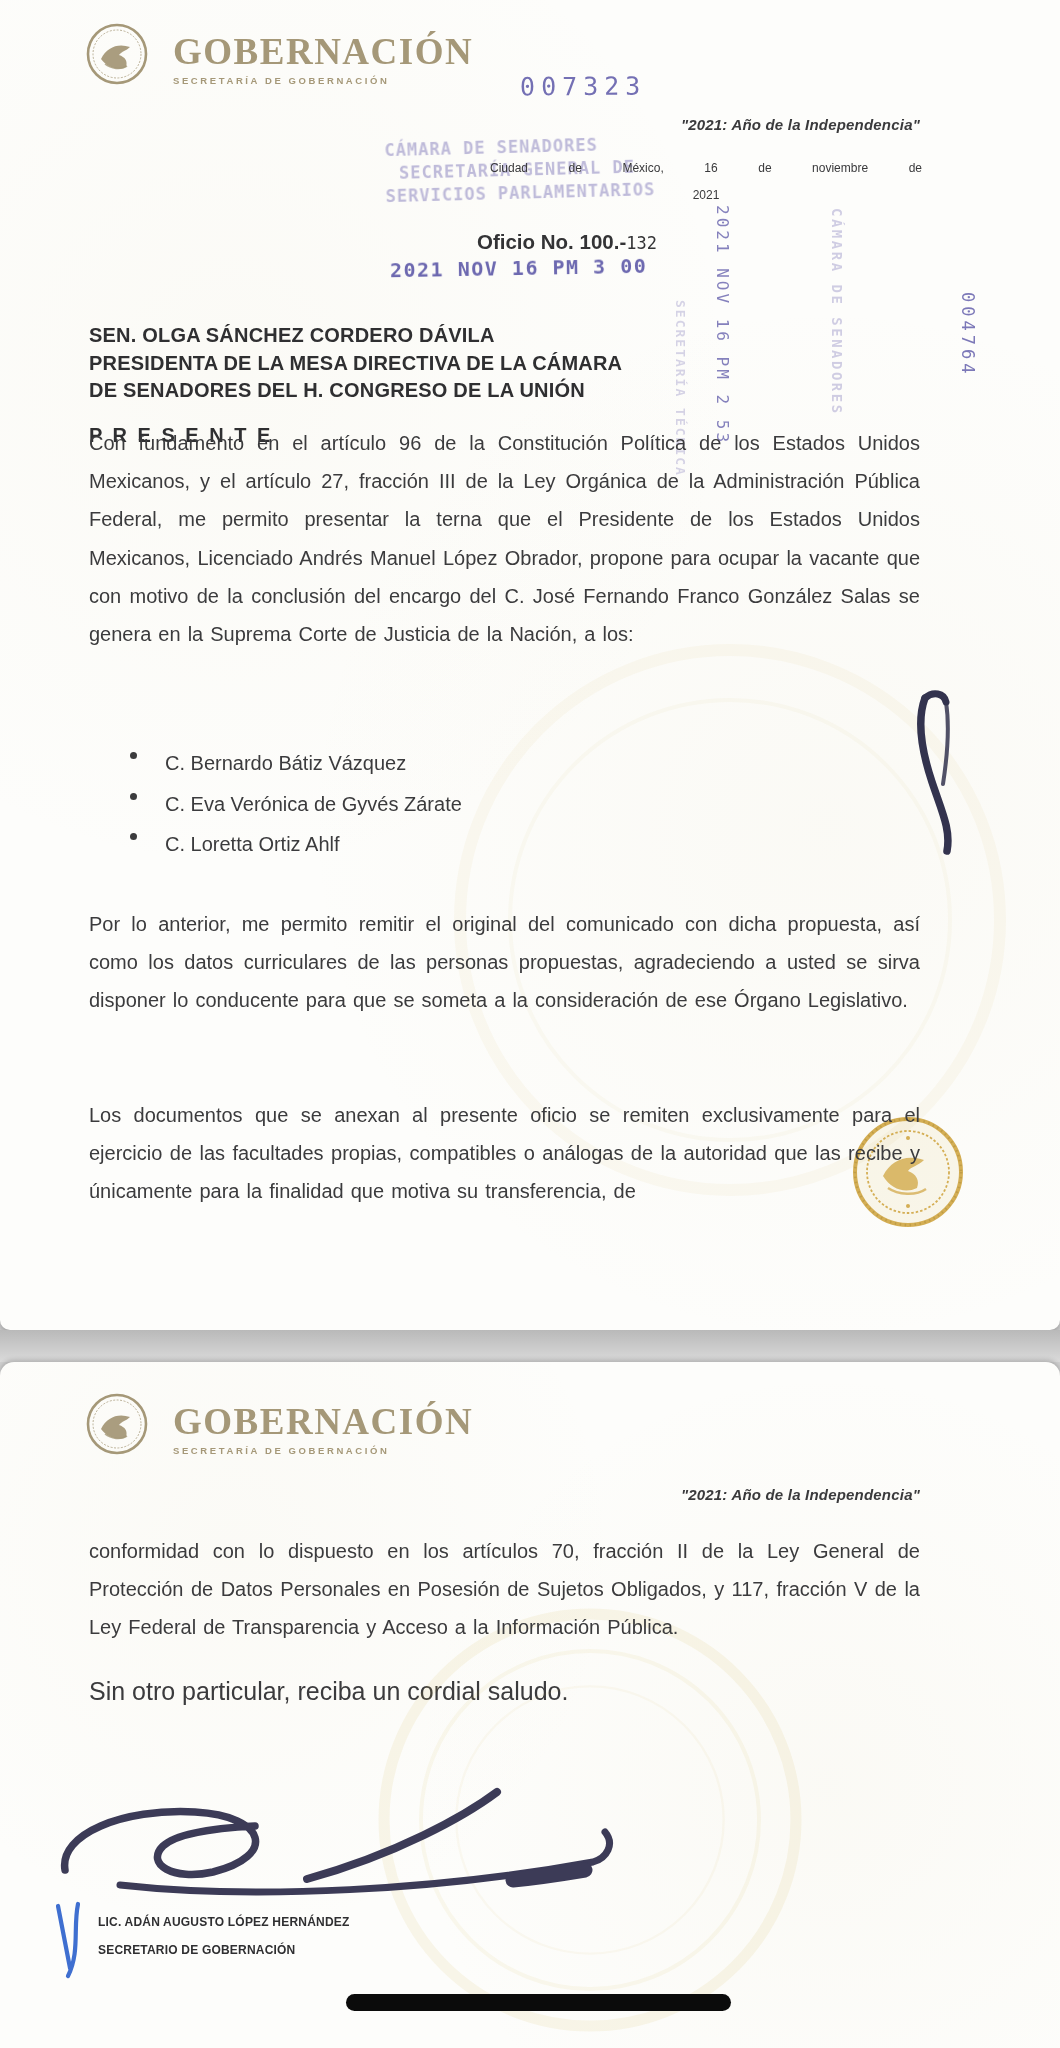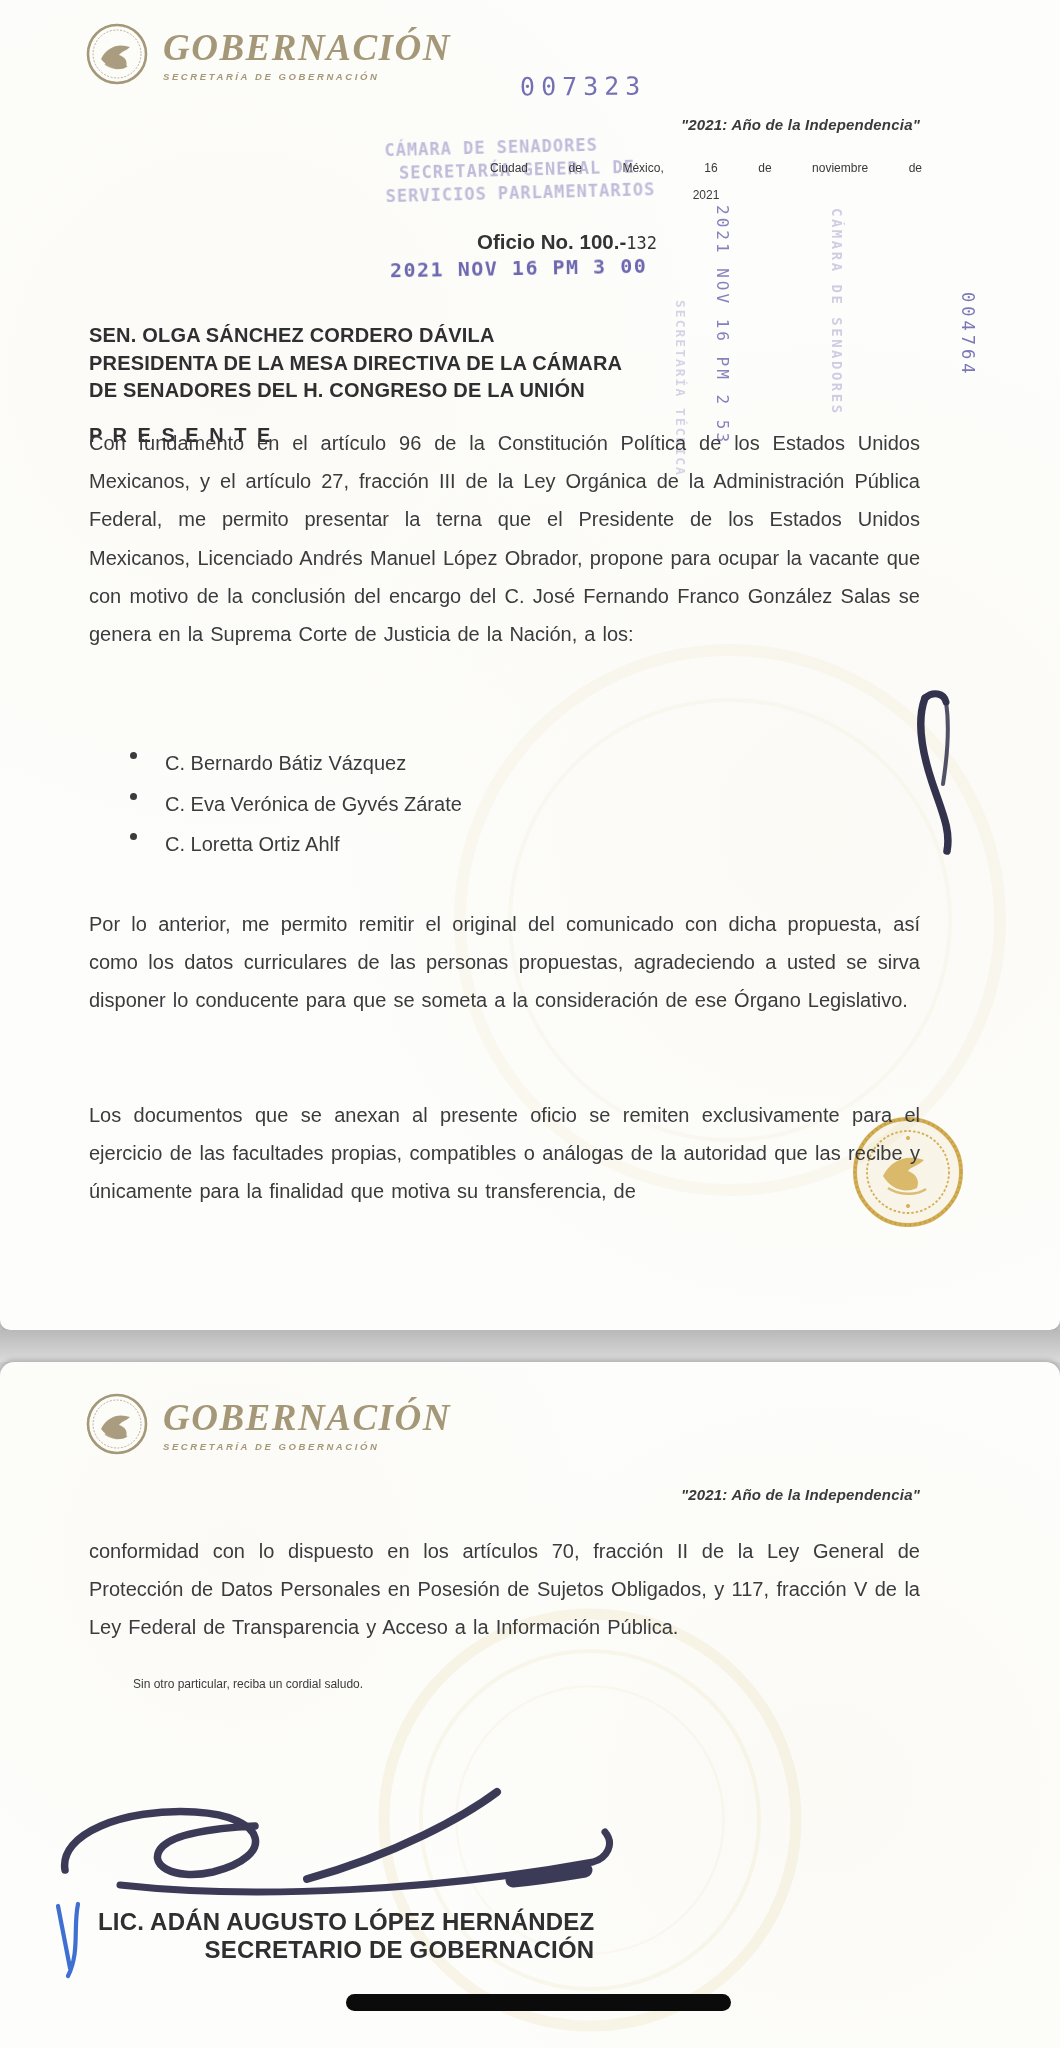--- a/index.html
+++ b/index.html
@@ -14,21 +14,21 @@
     background-color:#fdfdfb;
     background-image:
       radial-gradient(circle at 22% 28%, rgba(214,198,148,.05), transparent 40%),
       radial-gradient(circle at 78% 62%, rgba(214,198,148,.06), transparent 45%);
   }
   #page1{top:0;height:1330px;border-radius:0 0 10px 10px;box-shadow:0 3px 6px rgba(0,0,0,.25);}
   #page-gap{position:absolute;top:1330px;left:0;width:1060px;height:32px;background:linear-gradient(#b9b9b9,#dadada);}
   #page2{top:1362px;height:686px;border-radius:14px 14px 0 0;box-shadow:0 -2px 5px rgba(0,0,0,.2);}
 
   
-  .logo{position:absolute;display:flex;align-items:flex-start;gap:14px;color:#a59878;font-style:italic;}
+  .logo{position:absolute;display:flex;align-items:flex-end;gap:24px;color:#a59878;}
   .logo .seal-svg{width:64px;height:64px;flex:0 0 auto;}
   .wordmark{
     font-family:"Liberation Serif", serif;font-weight:bold;font-size:37px;
     letter-spacing:1.5px;line-height:40px;margin-top:6px;color:#a59878;
   }
   .logo-sub{
     font-size:9.5px;font-weight:bold;letter-spacing:2.6px;margin-top:3px;color:#a59878;
   }
 
   
@@ -71,22 +71,22 @@
   }
   #para1{top:424px;}
   #para2{top:905px;}
   #para3{top:1096px;}
   .cand-list{position:absolute;left:130px;top:752px;list-style:none;margin:0;padding:0;}
   .cand-list li{display:flex;align-items:flex-start;height:40.5px;color:#3b3b3d;font-size:20px;}
   .bdot{width:7px;height:7px;border-radius:50%;background:#3b3b3d;margin-right:28px;flex:0 0 auto;}
 
   
   #p2-para{top:170px;}
-  .closing{position:absolute;left:89px;top:315px;color:#3b3b3d;font-size:12px;margin-left:44px;}
-  .signer{position:absolute;left:98px;top:546px;color:#2f2f31;font-weight:bold;font-size:24px;line-height:28px;letter-spacing:.2px;z-index:3;text-align:right;}
+  .closing{position:absolute;left:89px;top:315px;color:#3b3b3d;font-size:25px;}
+  .signer{position:absolute;left:98px;top:546px;color:#2f2f31;font-weight:bold;font-size:12px;line-height:28px;letter-spacing:.2px;z-index:3;}
   .black-bar{position:absolute;left:346px;top:632px;width:385px;height:17px;border-radius:9px;background:#0b0b0b;}
 
   .art{position:absolute;pointer-events:none;}
   .z0{z-index:0;} .z1{z-index:1;} .z3{z-index:3;}
 </style>
 </head>
 <body>
 
 <div class="page" id="page1">
 

